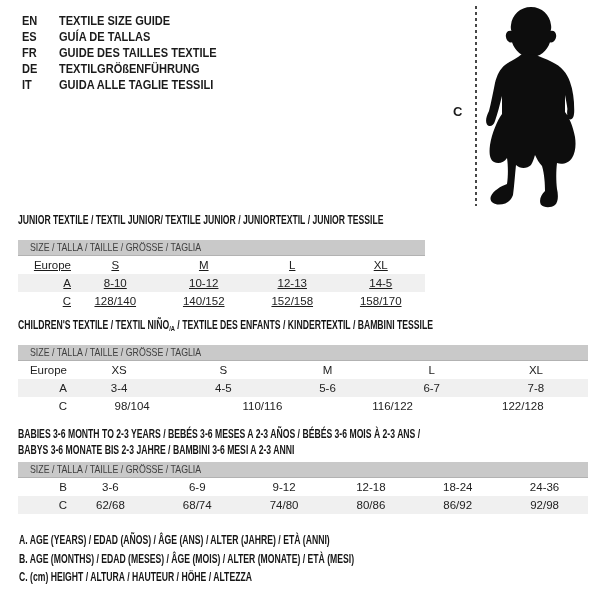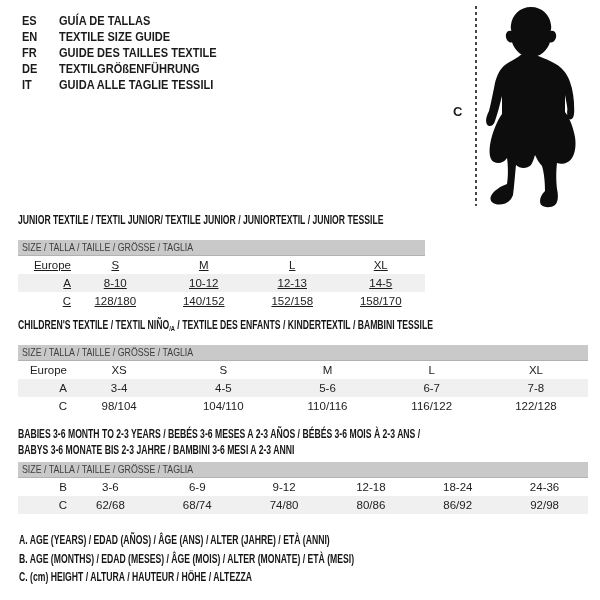--- a/index.html
+++ b/index.html
@@ -29,42 +29,42 @@
   
   .section{position:absolute;left:18px;}
   #sec1{top:214px;width:407px;text-decoration:underline;}
   #sec2{top:319px;width:570px;}
   #sec3{top:426px;width:570px;}
   .tbl-title{font-size:12px;font-weight:700;height:13px;line-height:13px;margin-bottom:13px;color:#161616;}
   #sec3 .tbl-title{height:16px;line-height:16px;margin-bottom:0;}
   #sec3 .tbl-title.last{margin-bottom:4px;}
   .sub{font-size:8px;vertical-align:-2px;}
   .size-bar{height:15px;line-height:15px;background:#c9c9c9;border-bottom:1px solid #b2b2b2;
-    padding-left:4px;font-size:11px;color:#3e3e3e;}
+    padding-left:12px;font-size:11px;color:#3e3e3e;}
   .row{display:flex;height:18px;line-height:18px;font-size:11.5px;color:#222;}
   .row.shaded{background:#f0f0f0;}
   .row .lbl{width:50px;padding-left:3px;text-align:right;}
   #sec2 .row .lbl,#sec3 .row .lbl{width:46px;}
   .row .val{flex:1;text-align:center;}
 
   
   .footnotes{left:19px;top:531px;}
   .footnote{height:18.6px;line-height:18.6px;font-size:12px;font-weight:700;color:#161616;}
 </style>
 </head>
 <body>
 
 <div class="abs langs">
   <div class="lang-row">
+    <span class="lang-code"><span class="cn85">EN</span></span>
+    <span class="cn85">TEXTILE SIZE GUIDE</span>
+  </div>
+  <div class="lang-row">
     <span class="lang-code"><span class="cn85">ES</span></span>
     <span class="cn85">GUÍA DE TALLAS</span>
-  </div>
-  <div class="lang-row">
-    <span class="lang-code"><span class="cn85">EN</span></span>
-    <span class="cn85">TEXTILE SIZE GUIDE</span>
   </div>
   <div class="lang-row">
     <span class="lang-code"><span class="cn85">FR</span></span>
     <span class="cn85">GUIDE DES TAILLES TEXTILE</span>
   </div>
   <div class="lang-row">
     <span class="lang-code"><span class="cn85">DE</span></span>
     <span class="cn85">TEXTILGRÖßENFÜHRUNG</span>
   </div>
   <div class="lang-row">
@@ -100,21 +100,21 @@
   </div>
   <div class="row shaded">
     <span class="lbl">A</span>
     <span class="val">8-10</span>
     <span class="val">10-12</span>
     <span class="val">12-13</span>
     <span class="val">14-5</span>
   </div>
   <div class="row">
     <span class="lbl">C</span>
-    <span class="val">128/180</span>
+    <span class="val">128/140</span>
     <span class="val">140/152</span>
     <span class="val">152/158</span>
     <span class="val">158/170</span>
   </div>
 </section>
 
 <section id="sec2" class="section">
   <div class="tbl-title">
     <span class="cn"><span>CHILDREN'S TEXTILE / TEXTIL NIÑO</span><span class="sub">/A</span><span> / TEXTILE DES ENFANTS / KINDERTEXTIL / BAMBINI TESSILE</span></span>
   </div>
@@ -133,21 +133,20 @@
     <span class="lbl">A</span>
     <span class="val">3-4</span>
     <span class="val">4-5</span>
     <span class="val">5-6</span>
     <span class="val">6-7</span>
     <span class="val">7-8</span>
   </div>
   <div class="row">
     <span class="lbl">C</span>
     <span class="val">98/104</span>
-    <span class="val">104/110</span>
     <span class="val">110/116</span>
     <span class="val">116/122</span>
     <span class="val">122/128</span>
   </div>
 </section>
 
 <section id="sec3" class="section">
   <div class="tbl-title">
     <span class="cn">BABIES 3-6 MONTH TO 2-3 YEARS / BEBÉS 3-6 MESES A 2-3 AÑOS / BÉBÉS 3-6 MOIS À 2-3 ANS /</span>
   </div>

